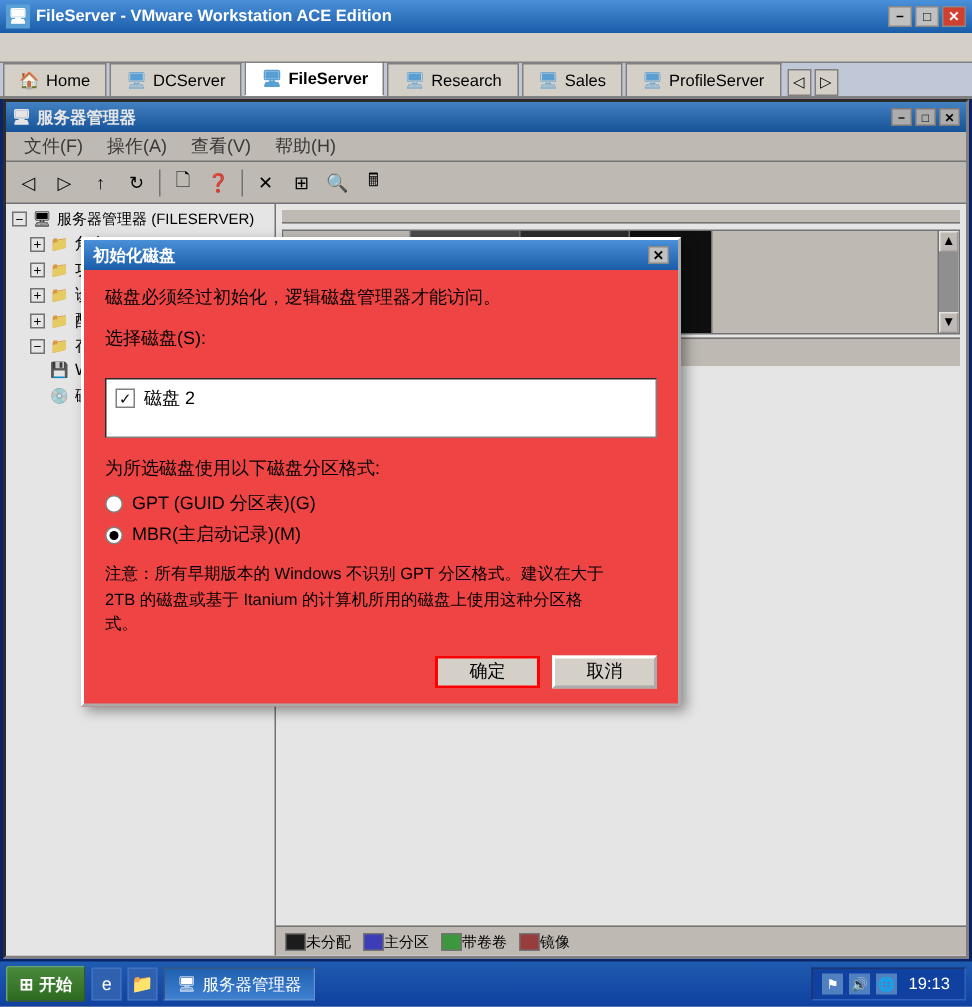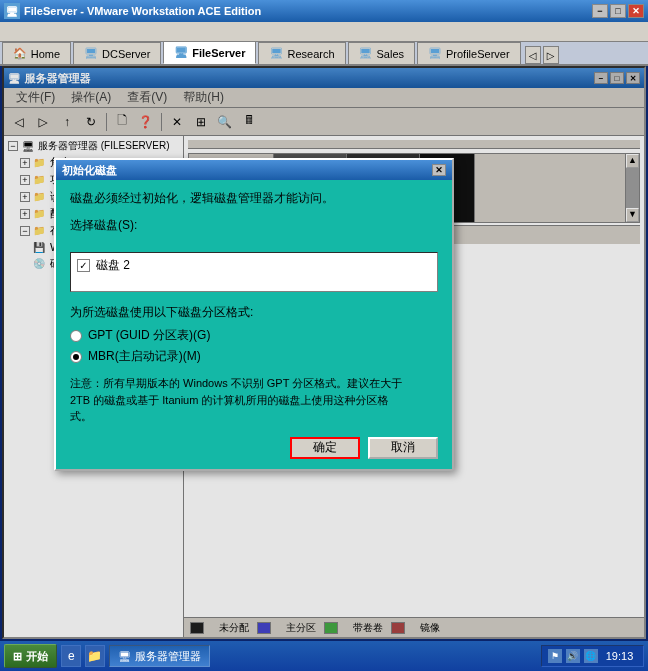--- a/index.html
+++ b/index.html
@@ -234,21 +234,21 @@
     .dialog-overlay {
       position: absolute;
       top: 0; left: 0; right: 0; bottom: 0;
       background: rgba(0,0,0,0.1);
       display: flex;
       align-items: flex-start;
       justify-content: center;
       z-index: 100;
     }
     .dialog {
-      background: #14b8a6;
+      background: #ef4444;
       border: 2px outset #ffffff;
       width: 400px;
       margin-top: 60px;
       position: absolute;
       top: 30px;
       left: 50px;
       box-shadow: 3px 3px 8px rgba(0,0,0,0.4);
     }
     .dialog-title-bar {
       background: linear-gradient(to bottom, #4a90d9, #1a5ca8);
@@ -369,21 +369,21 @@
       border-top: 1px solid #808080;
       display: flex;
       align-items: center;
       padding: 0 6px;
       gap: 8px;
       font-size: 10px;
     }
     .legend-item {
       display: flex;
       align-items: center;
-      gap: 15px;
+      gap: 0;
     }
     .legend-color {
       width: 14px;
       height: 12px;
       border: 1px solid #808080;
     }
 
     
     .taskbar {
       position: absolute;

